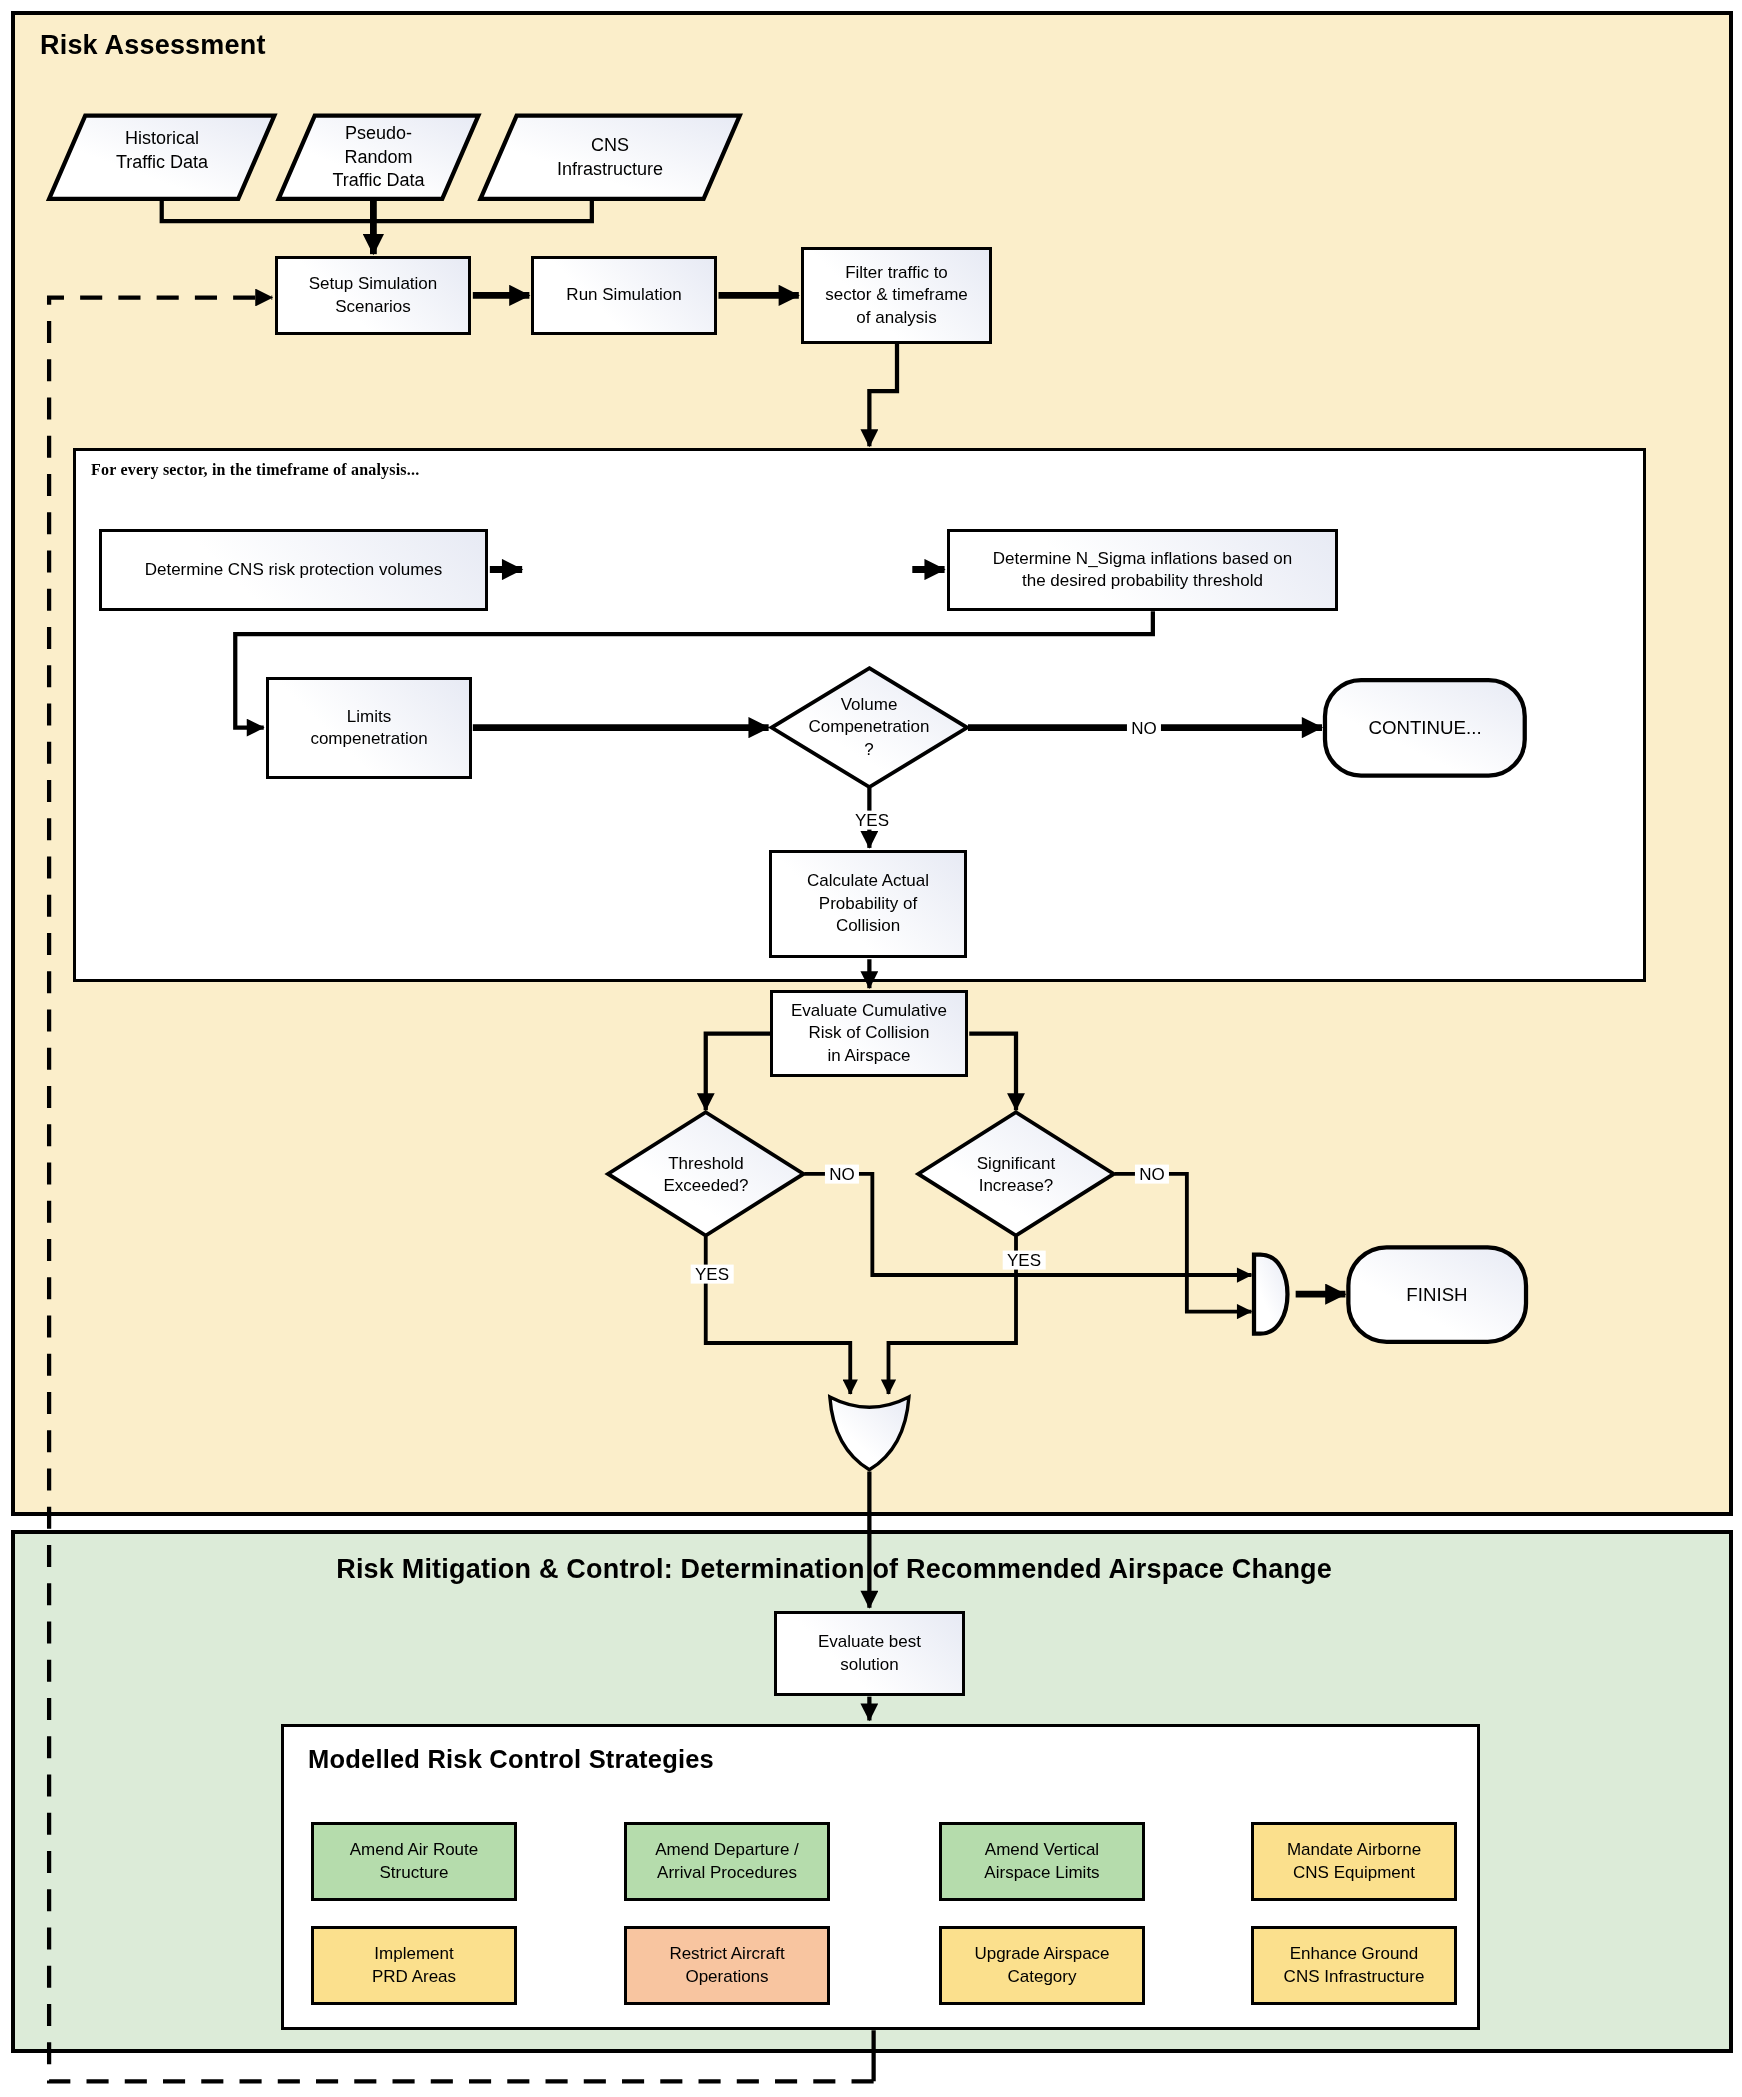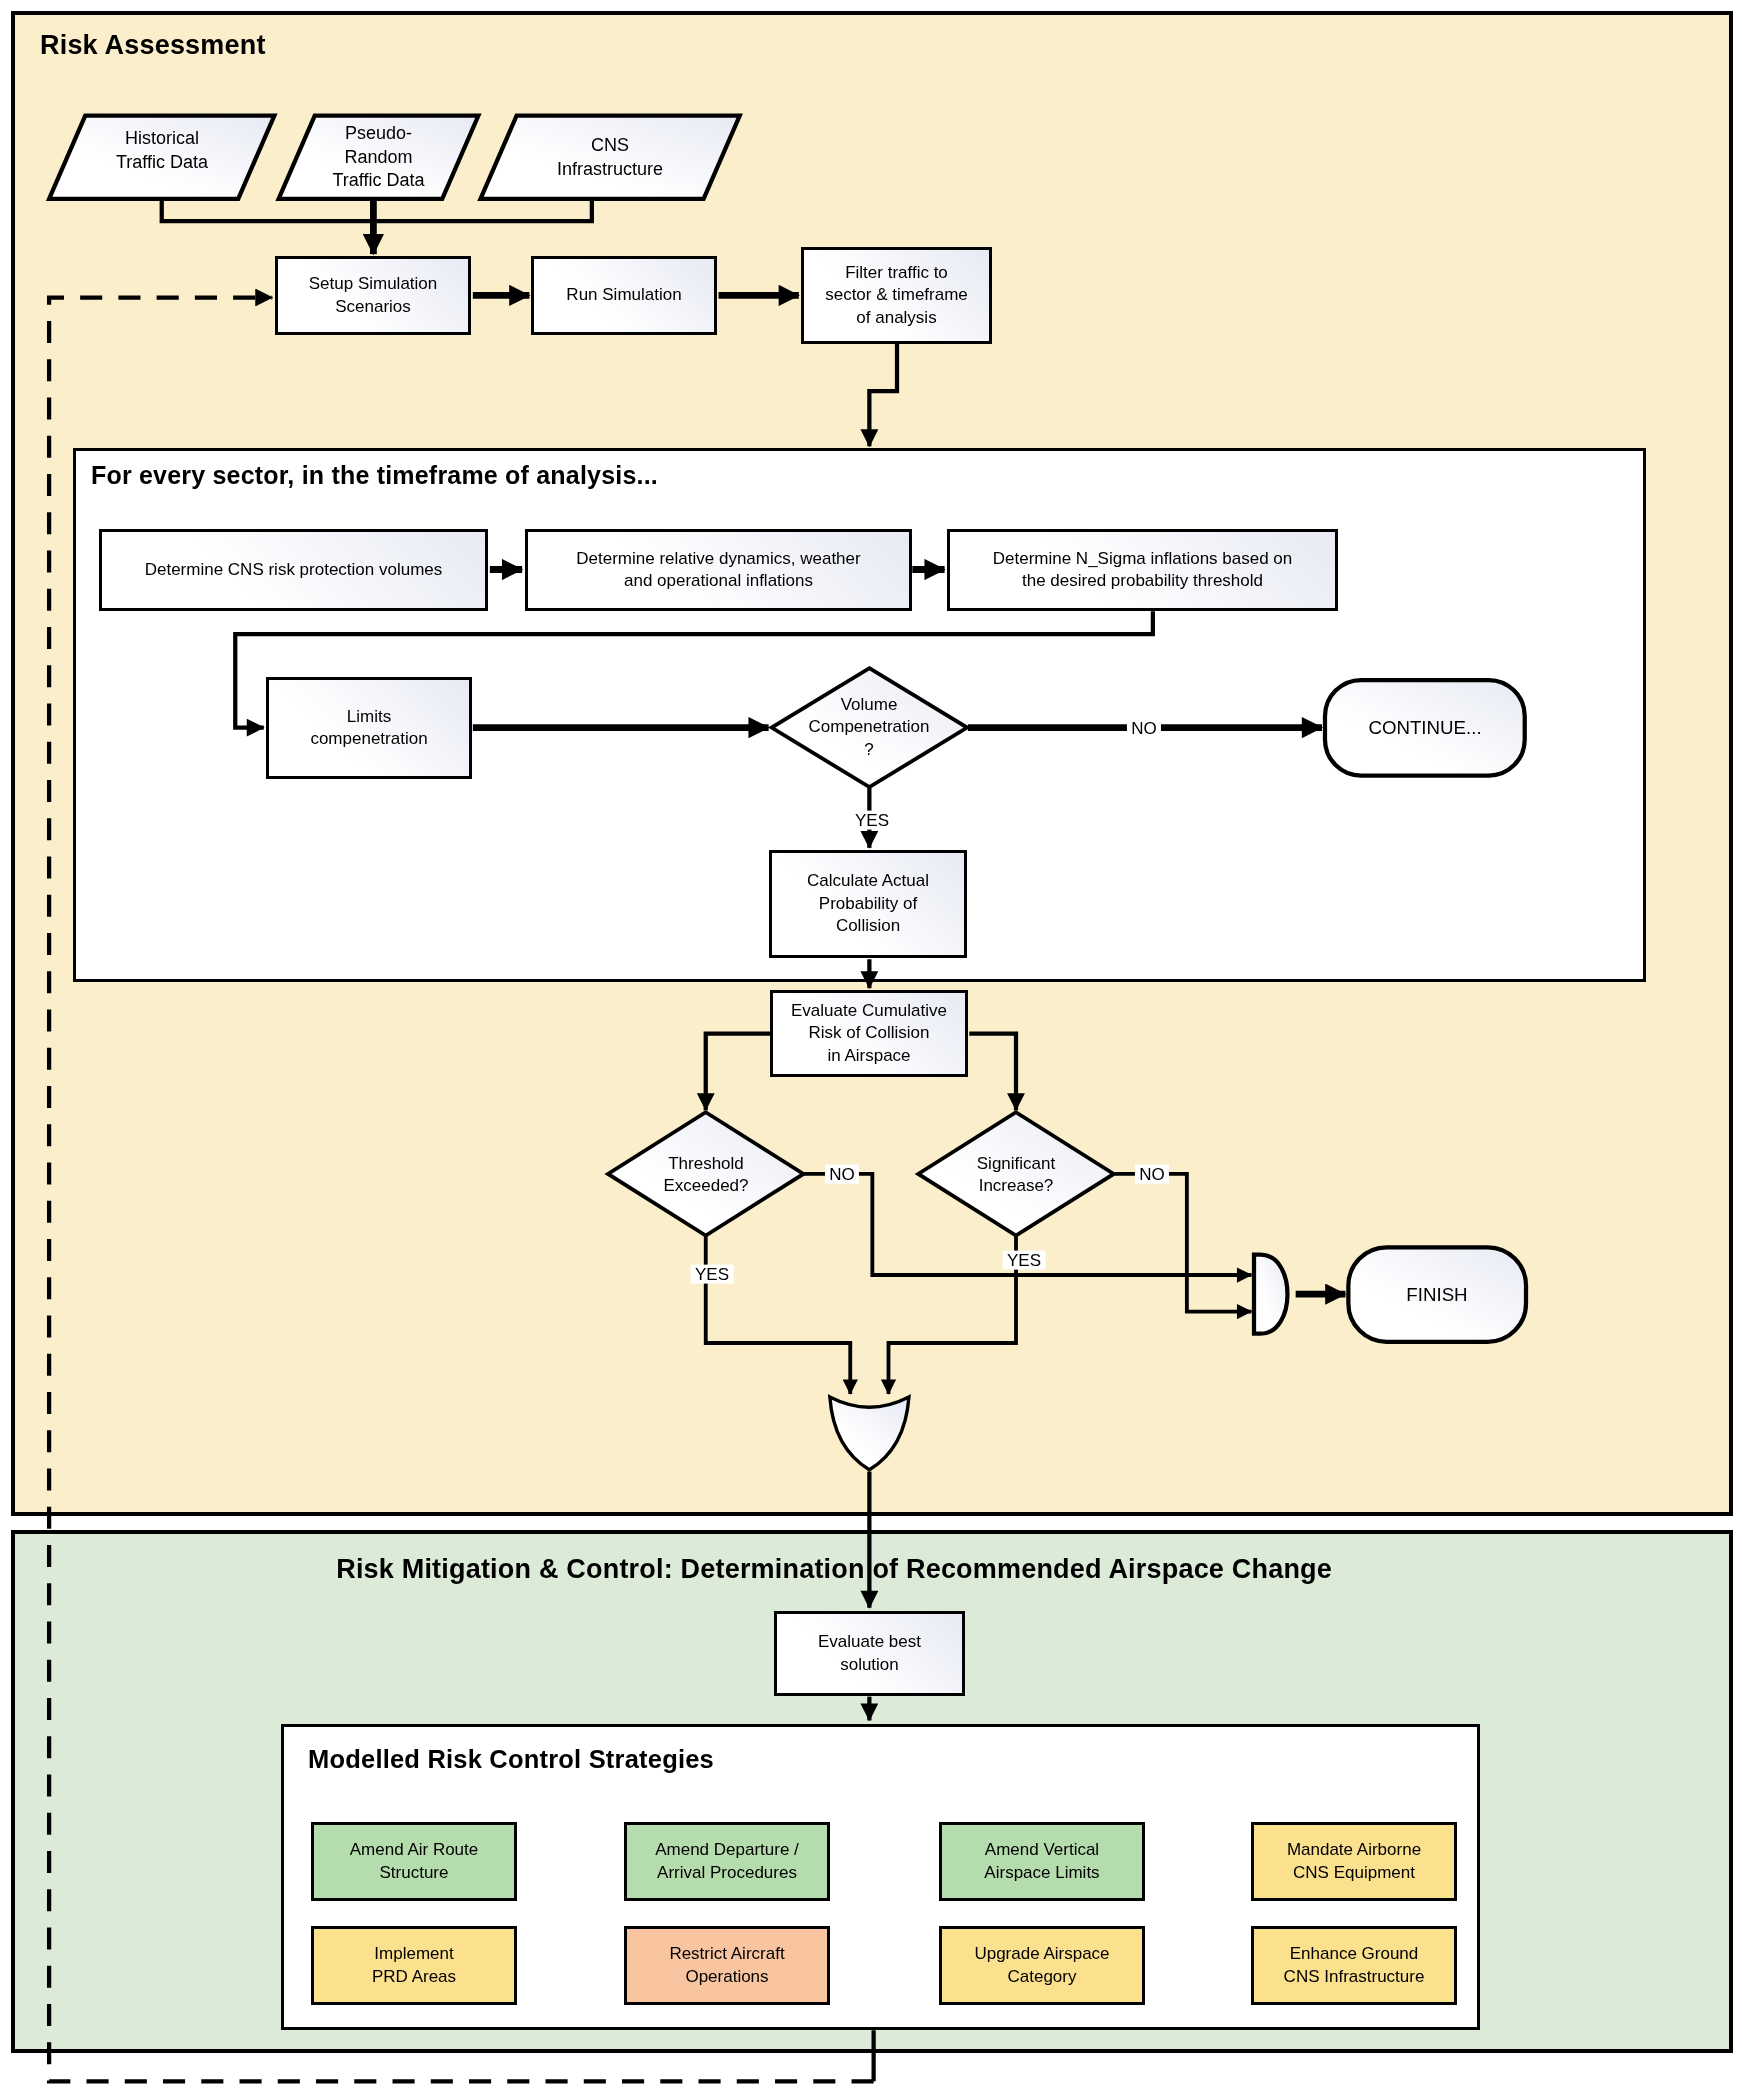--- a/index.html
+++ b/index.html
@@ -5,21 +5,21 @@
   html,body{margin:0;padding:0;background:#fff;}
   body{font-family:"Liberation Sans",sans-serif;color:#000;}
   .canvas{position:relative;width:1743px;height:2097px;background:#fff;overflow:hidden;}
   .section{position:absolute;border:4.3px solid #000;box-sizing:border-box;}
   .sec-yellow{left:10.6px;top:10.6px;width:1722px;height:1505px;background:#FBEECA;}
   .sec-green{left:10.6px;top:1530px;width:1722px;height:523px;background:#DCEBD8;}
   .sec-loop{left:73px;top:448px;width:1573px;height:534px;background:#fff;border-width:3.4px;}
   .sec-strat{left:281px;top:1724px;width:1199px;height:306px;background:#fff;border-width:3.4px;}
   .sec-title{position:absolute;font-size:27px;font-weight:600;letter-spacing:0.2px;}
   .title-ra{left:40px;top:30px;}
-  .title-loop{left:91px;top:461px;font-size:25px;}
+  .title-loop{left:91px;top:461px;font-size:16px;font-family:Liberation Serif, serif;}
   .title-rm{left:10.6px;top:1554px;width:1647px;text-align:center;}
   .title-strat{left:308px;top:1745px;font-size:25.5px;}
   svg.layer{position:absolute;left:0;top:0;z-index:5;}
   .edge{fill:none;stroke:#000;}
   .ew16{stroke-width:16px;}
   .ew10{stroke-width:10px;}
   .ew9{stroke-width:9px;}
   .edash{stroke-dasharray:52 38;}
   .shape{stroke:#000;}
   .node{position:absolute;z-index:10;border:3.4px solid #000;box-sizing:border-box;
@@ -102,22 +102,20 @@
     <path class="shape" stroke-width="8" fill="url(#nodeGrad)" d="M1952,3287 Q2045,3335 2138,3287 C2132,3368 2098,3426 2045,3458 C1992,3426 1958,3368 1952,3287 Z"></path>
   </svg>
 
   <div class="node" style="left:275px;top:256px;width:196px;height:79px;">Setup Simulation
 Scenarios</div>
   <div class="node" style="left:531px;top:256px;width:186px;height:79px;">Run Simulation</div>
   <div class="node" style="left:801px;top:247px;width:191px;height:97px;">Filter traffic to
 sector &amp; timeframe
 of analysis</div>
   <div class="node" style="left:99px;top:529px;width:389px;height:82px;">Determine CNS risk protection volumes</div>
-  <div class="node" style="left:525px;top:529px;width:387px;height:82px;">Determine relative dynamics, weather
-and operational inflations</div>
   <div class="node" style="left:947px;top:529px;width:391px;height:82px;">Determine N_Sigma inflations based on
 the desired probability threshold</div>
   <div class="node" style="left:266px;top:677px;width:206px;height:102px;">Limits
 compenetration</div>
   <div class="node" style="left:769px;top:850px;width:198px;height:108px;">Calculate Actual
 Probability of
 Collision</div>
   <div class="node" style="left:770px;top:990px;width:198px;height:87px;">Evaluate Cumulative
 Risk of Collision
 in Airspace</div>

